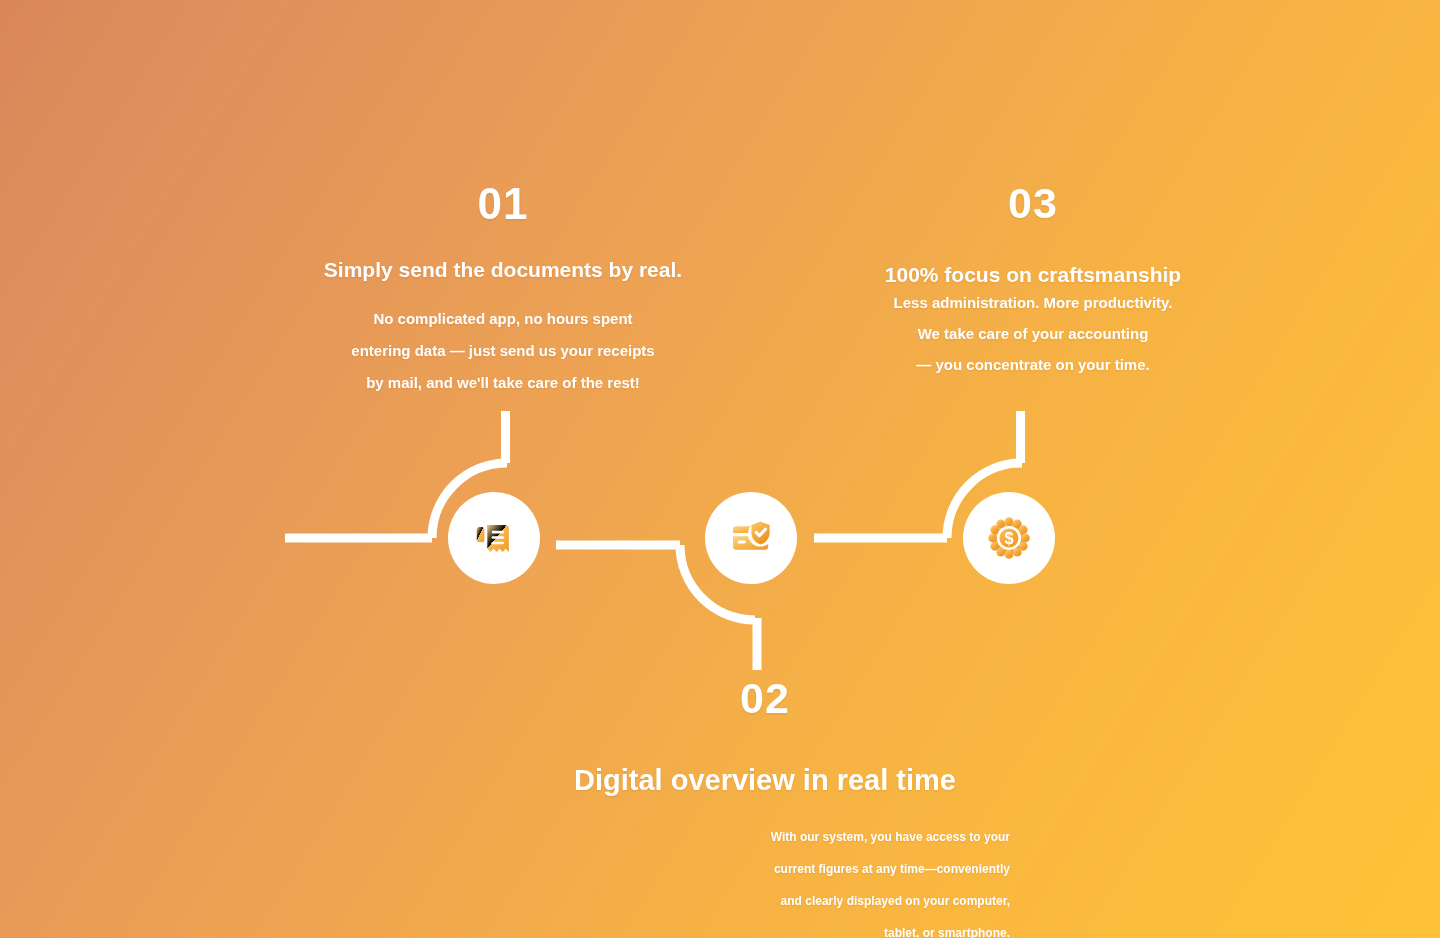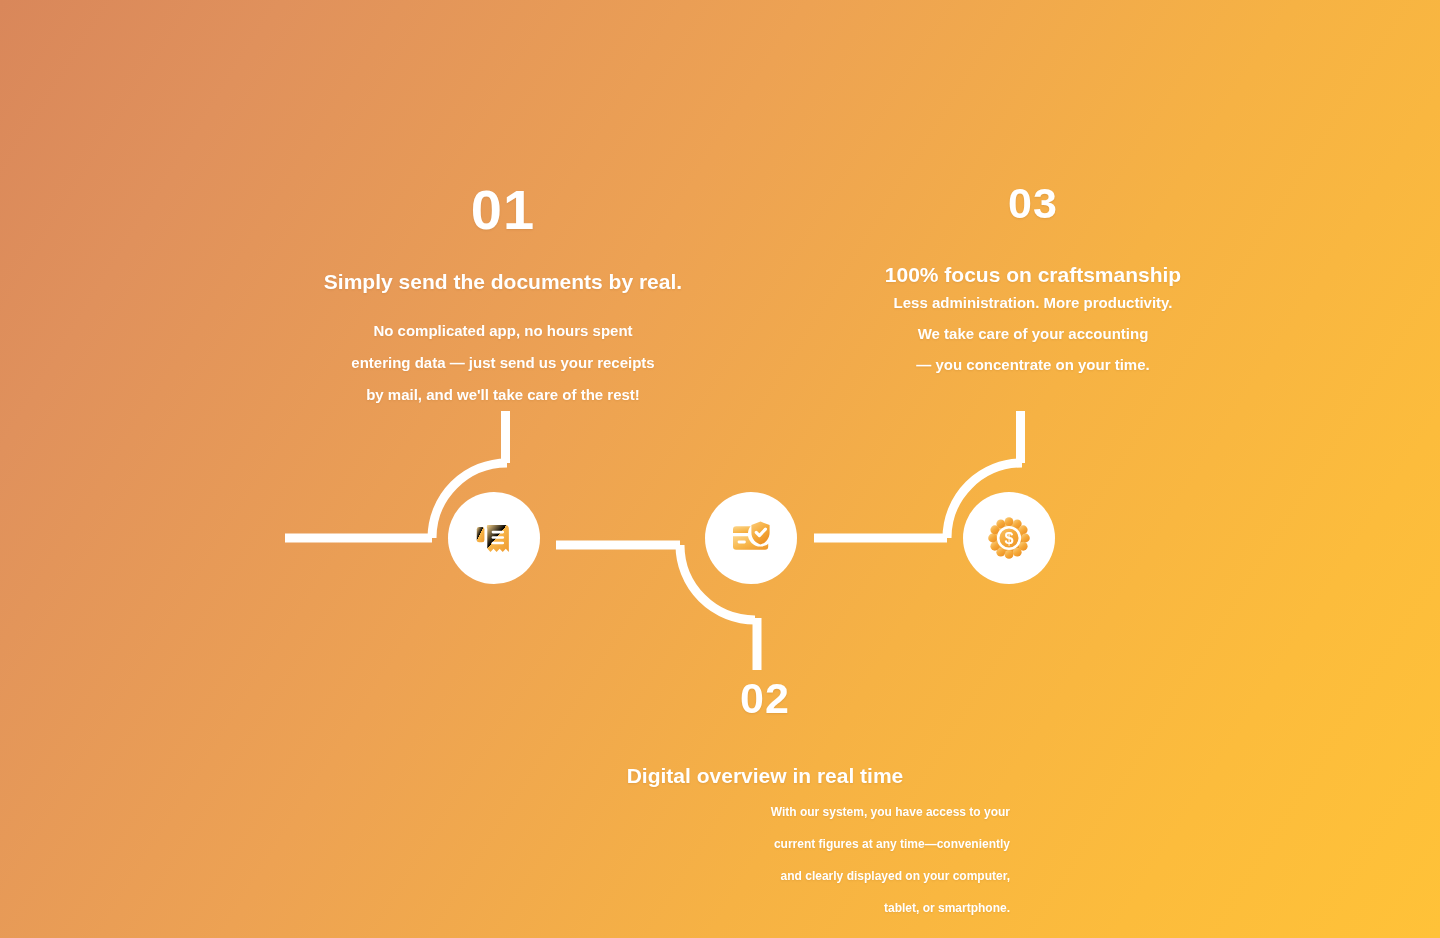--- a/index.html
+++ b/index.html
@@ -37,28 +37,28 @@
     text-shadow:0 1px 2px rgba(150,90,25,.18);
   }
   .step-desc {
     font-weight:bold; color:#ffffff;
     text-shadow:0 1px 2px rgba(150,90,25,.15);
   }
   .step-desc span { display:block; }
 
   
   #step-01 { left:258px; top:182px; width:490px; }
-  #step-01 .step-number { font-size:56px; margin-bottom:32px; }
+  #step-01 .step-number { font-size:44px; margin-bottom:32px; }
   #step-01 .step-title { font-size:21px; margin-bottom:21px; }
   #step-01 .step-desc { font-size:15px; line-height:32px; }
 
   
   #step-02 { left:520px; top:677px; width:490px; }
   #step-02 .step-number { font-size:43px; margin-bottom:44px; }
-  #step-02 .step-title { font-size:21px; margin-bottom:8px; }
+  #step-02 .step-title { font-size:29px; margin-bottom:24px; }
   #step-02 .step-desc { font-size:12px; line-height:32px;text-align:right; }
 
   
   #step-03 { left:788px; top:182px; width:490px; }
   #step-03 .step-number { font-size:43px; margin-bottom:38px; }
   #step-03 .step-title { font-size:21px; }
   #step-03 .step-desc { font-size:15px; line-height:31px; }
 </style>
 </head>
 <body>

